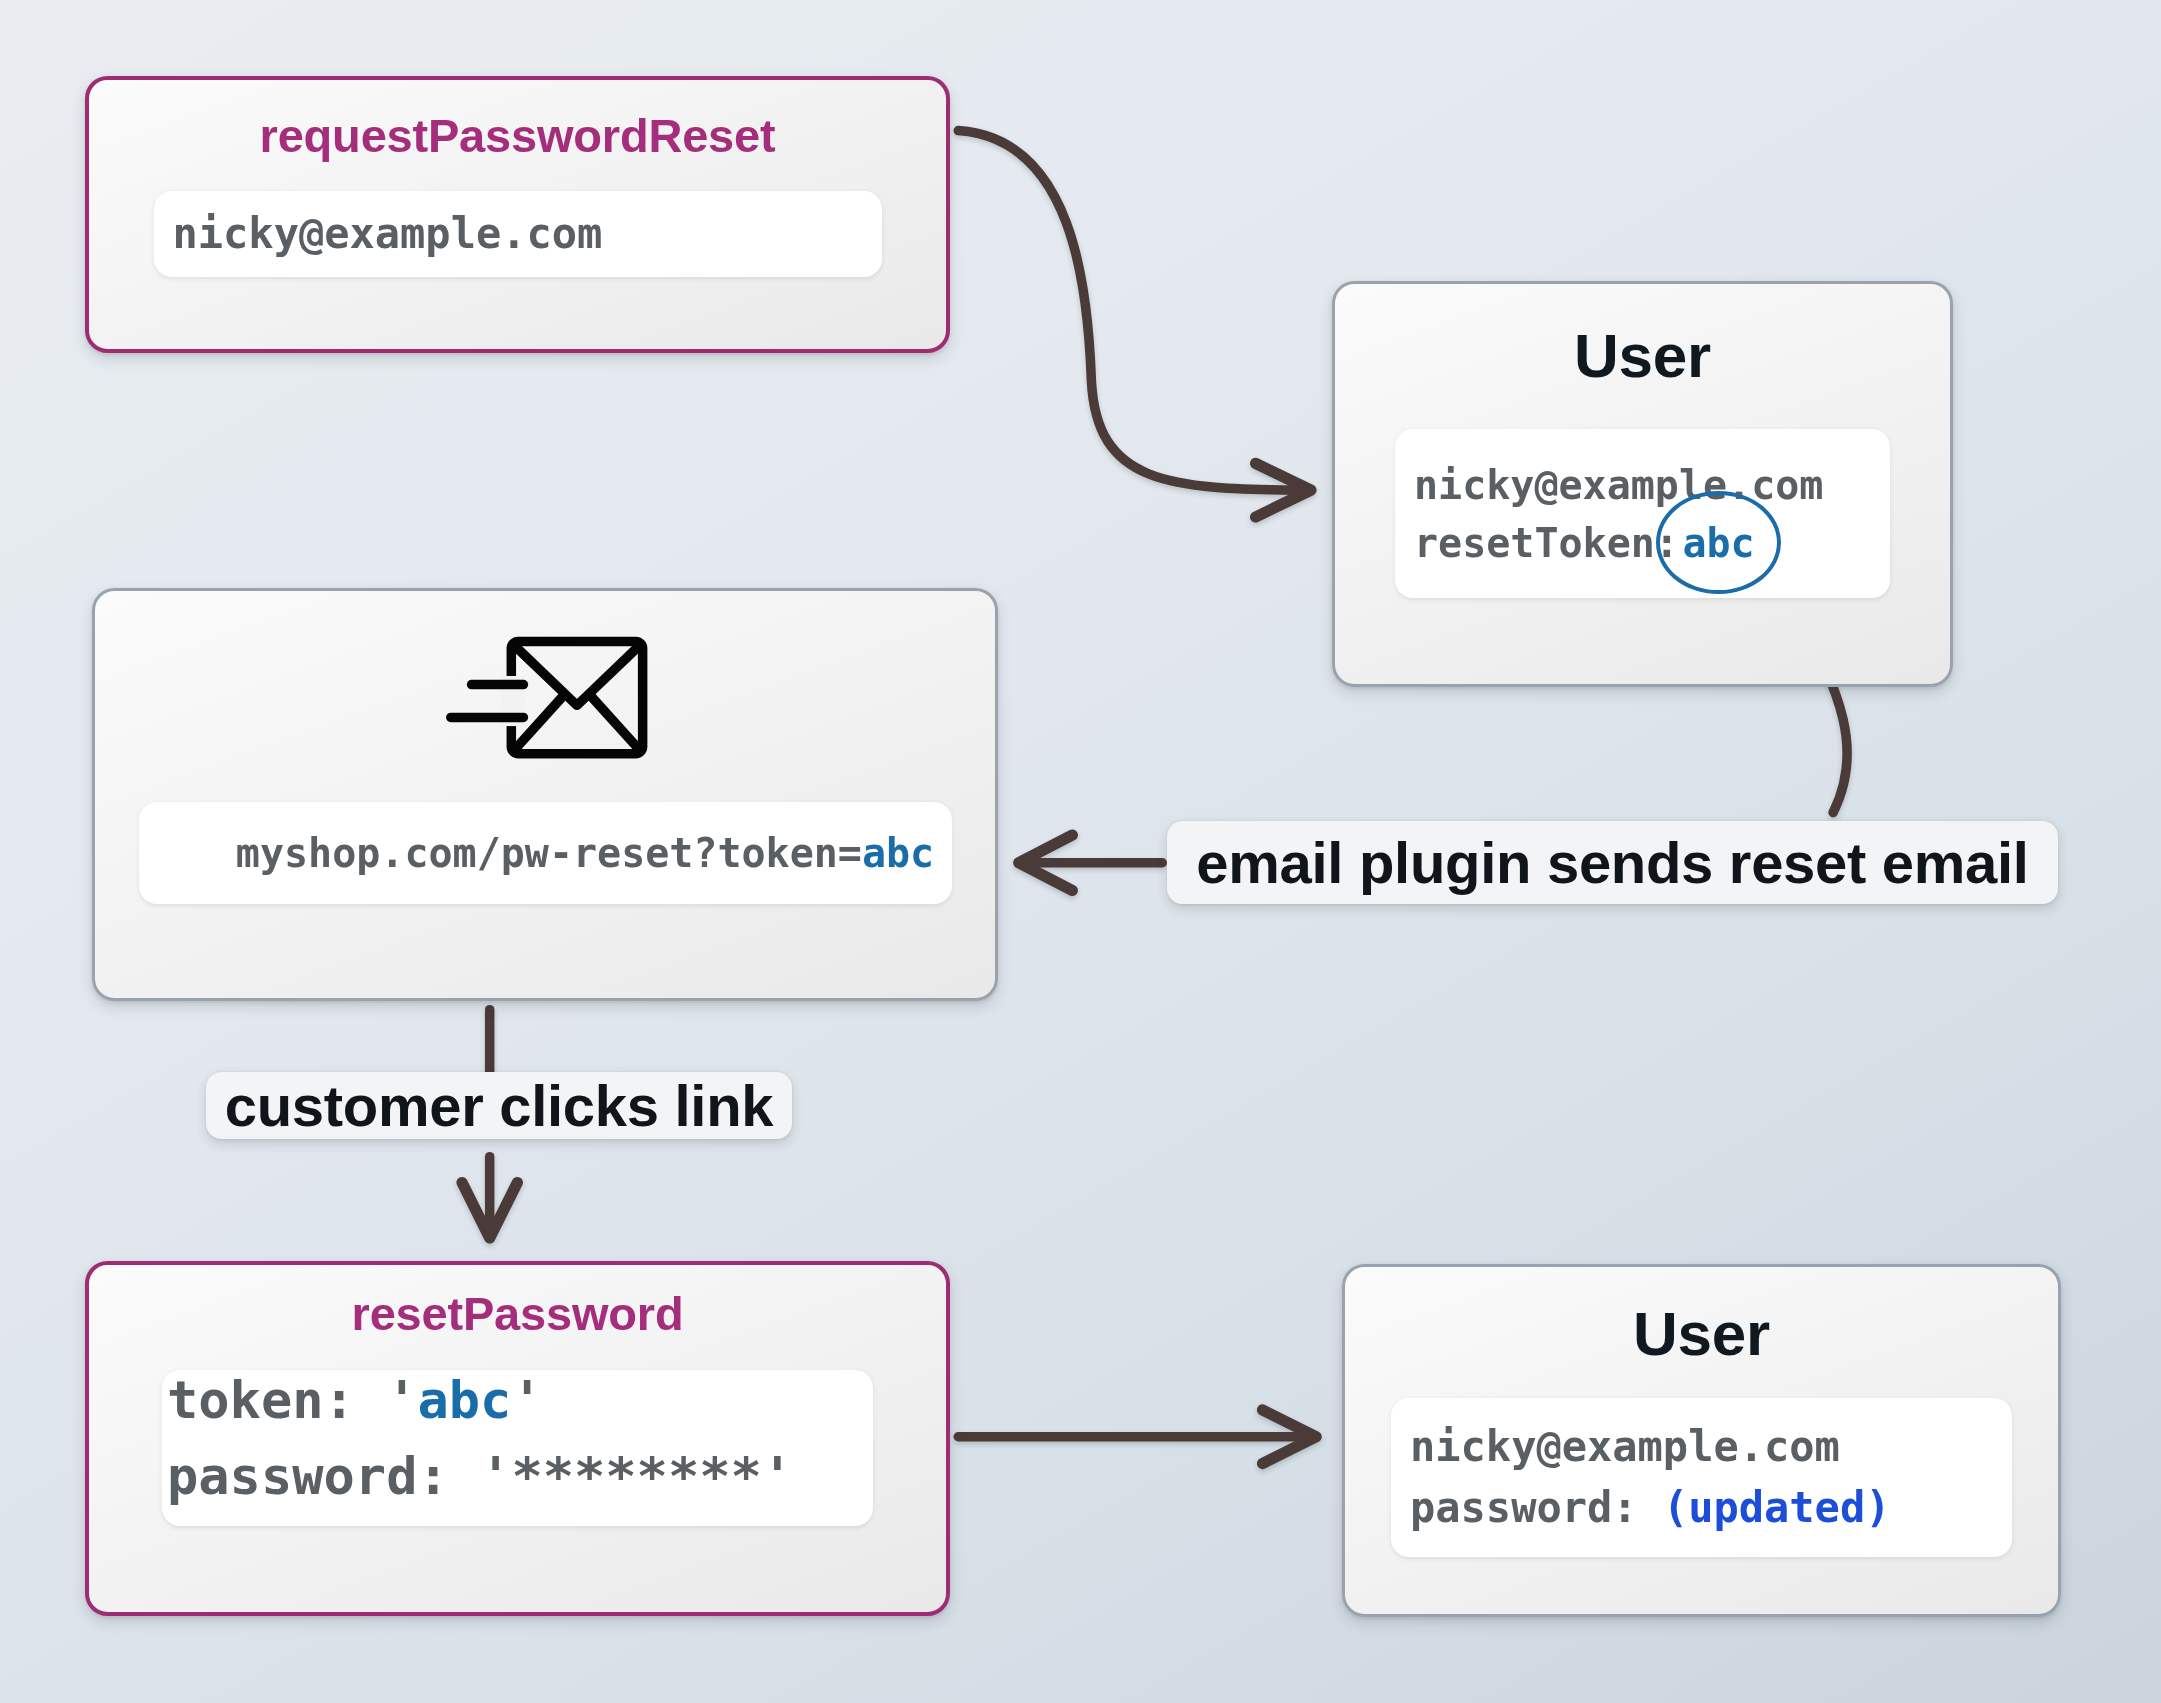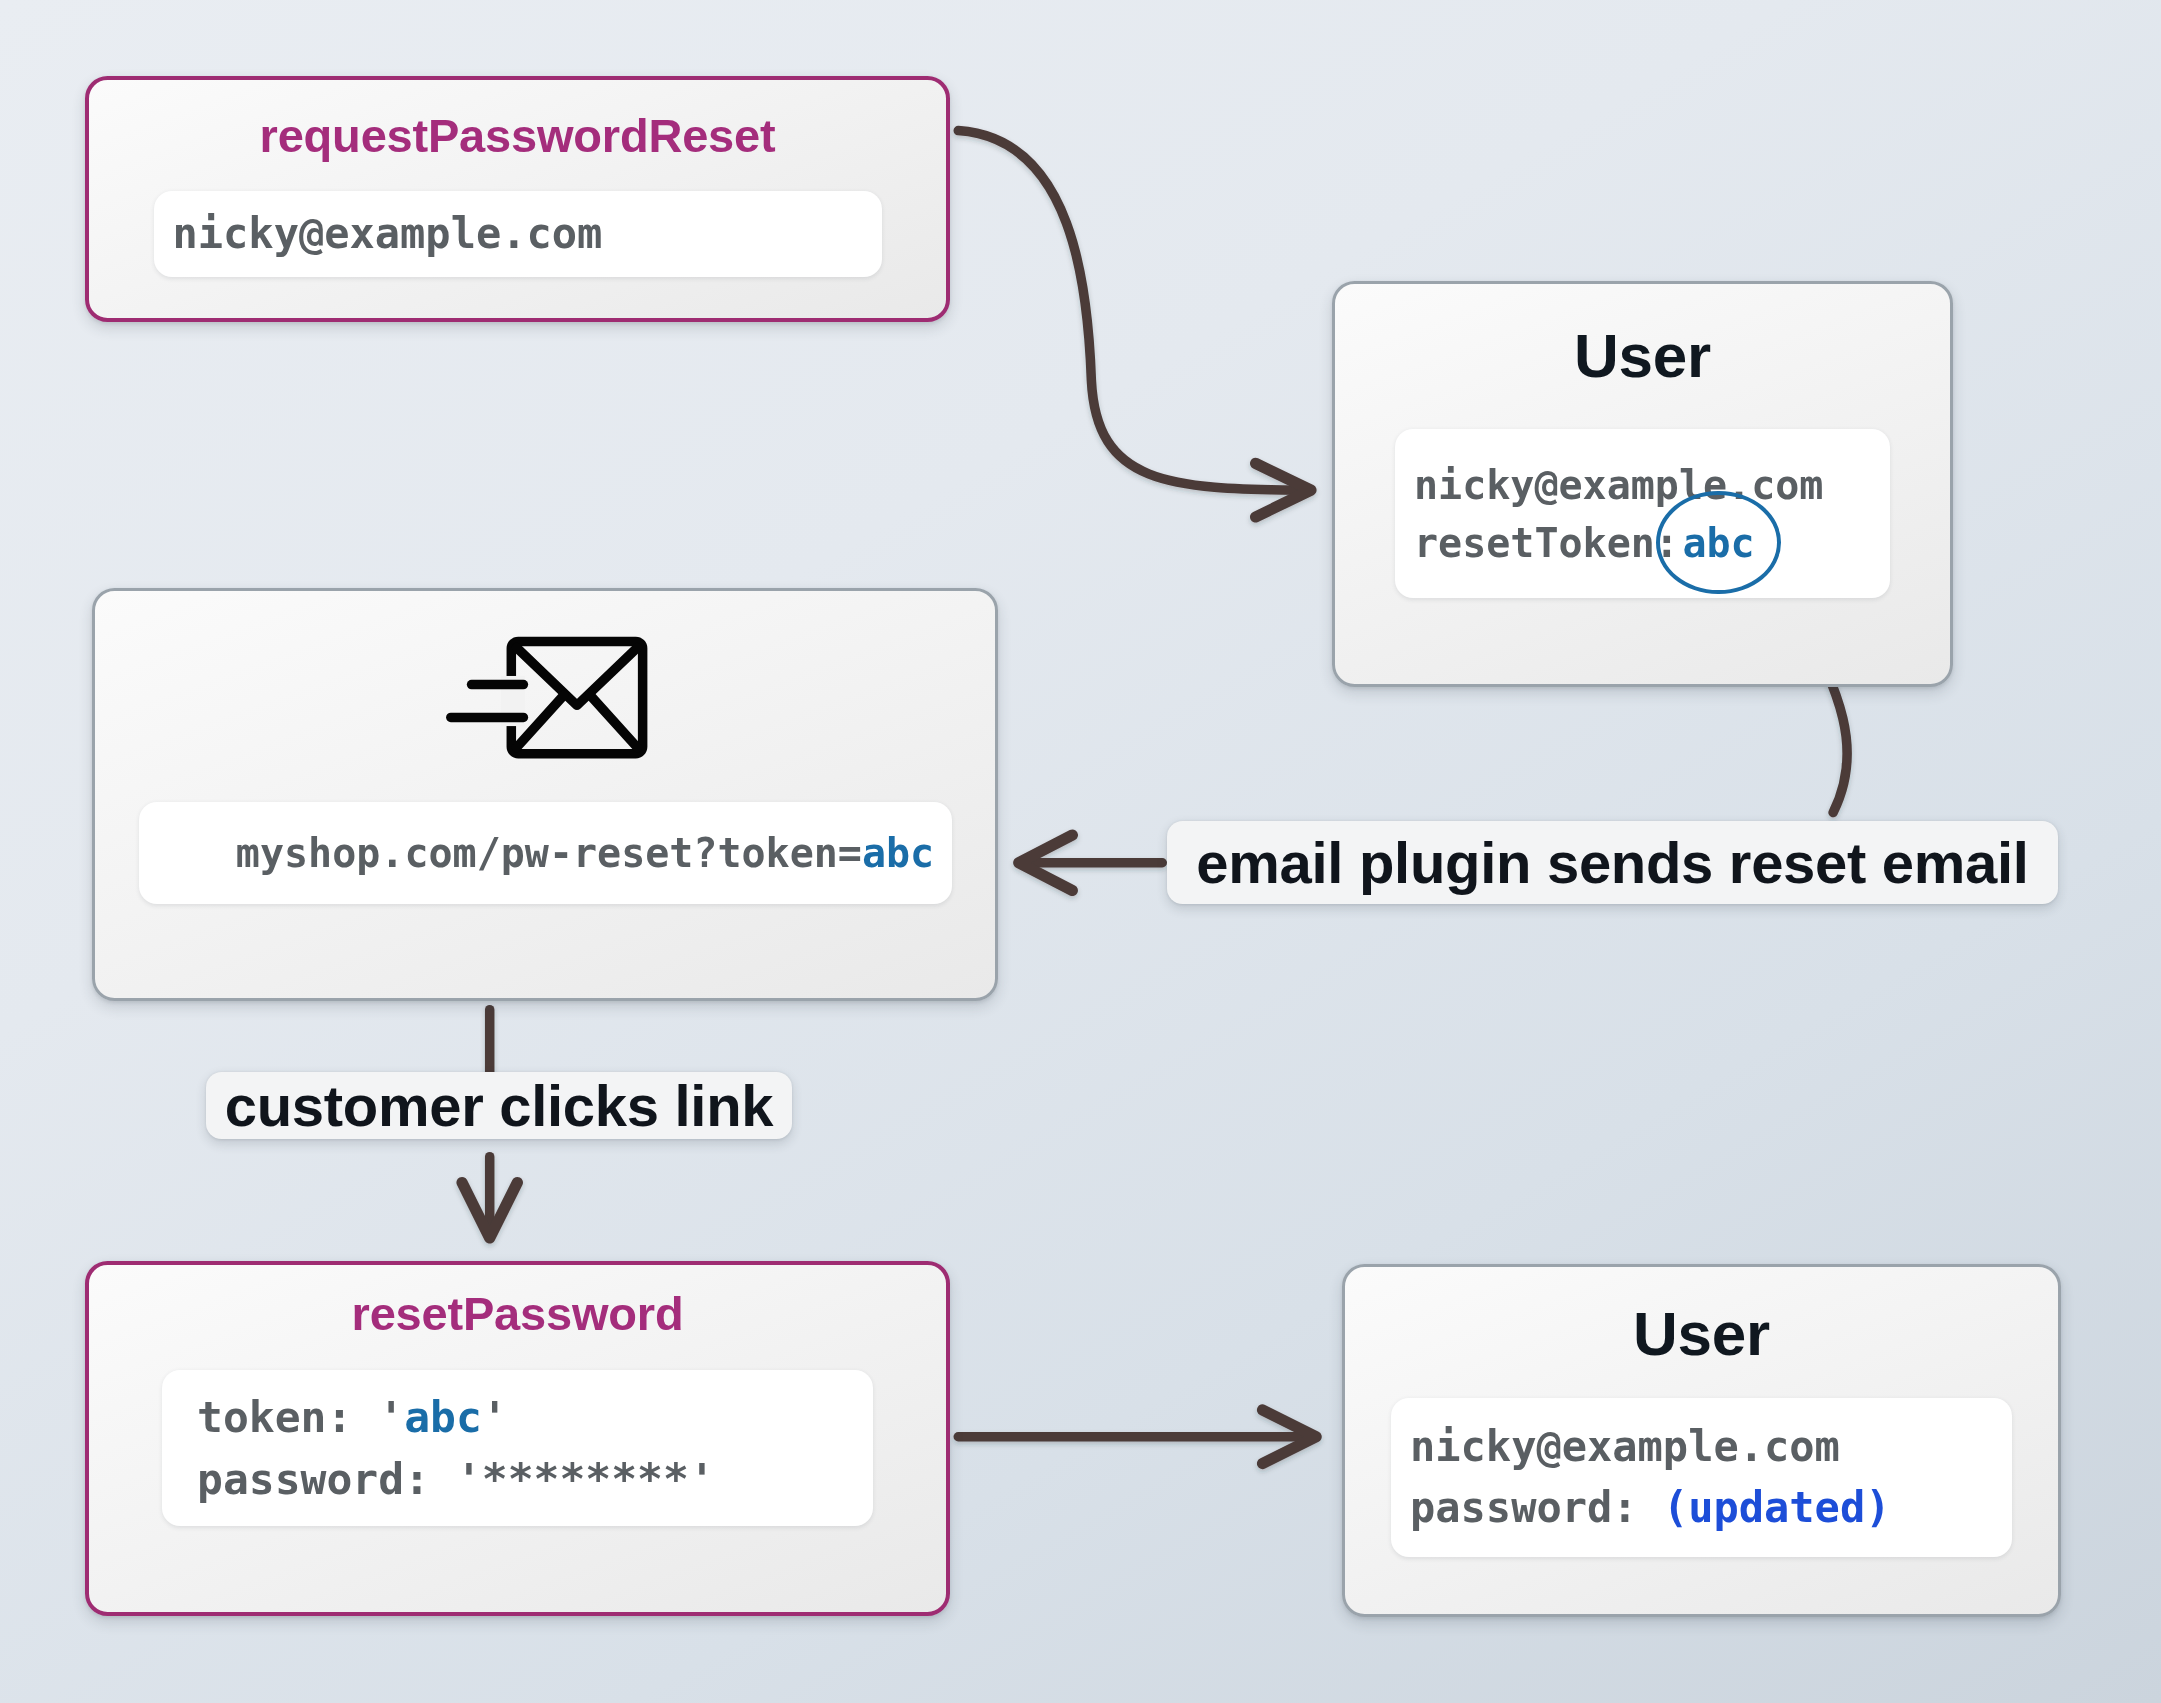--- a/index.html
+++ b/index.html
@@ -113,21 +113,21 @@
     font-size: 58px;
     display: flex;
     align-items: center;
     justify-content: center;
     white-space: nowrap;
     letter-spacing: -0.3px;
   }
 
   
   #node-request {
-    left: 85px;  top: 76px;   width: 865px; height: 246px;
+    left: 85px;  top: 76px;   width: 865px; height: 277px;
   }
   #node-request .node-title { margin-top: 28px; }
   #node-request .field {
     width: 728px; height: 86px;
     margin-top: 28px;
     padding: 0 19px;
     font-size: 42px;
   }
 
   #node-user-top {
@@ -159,22 +159,23 @@
     justify-content: center;
   }
 
   #node-reset {
     left: 85px; top: 1261px; width: 865px; height: 355px;
   }
   #node-reset .node-title { margin-top: 21px; }
   #node-reset .field {
     width: 711px; height: 156px;
     margin-top: 29px;
-    padding: 12px 35px;
-    font-size: 43px;
+    padding: 12px 5px;
+    font-size: 52px;
+    justify-content: flex-end;
   }
 
   #node-user-bottom {
     left: 1342px; top: 1264px; width: 719px; height: 353px;
   }
   #node-user-bottom .node-title { margin-top: 31px; }
   #node-user-bottom .field {
     width: 621px; height: 159px;
     margin-top: 29px;
     padding: 10.4px 19px;

